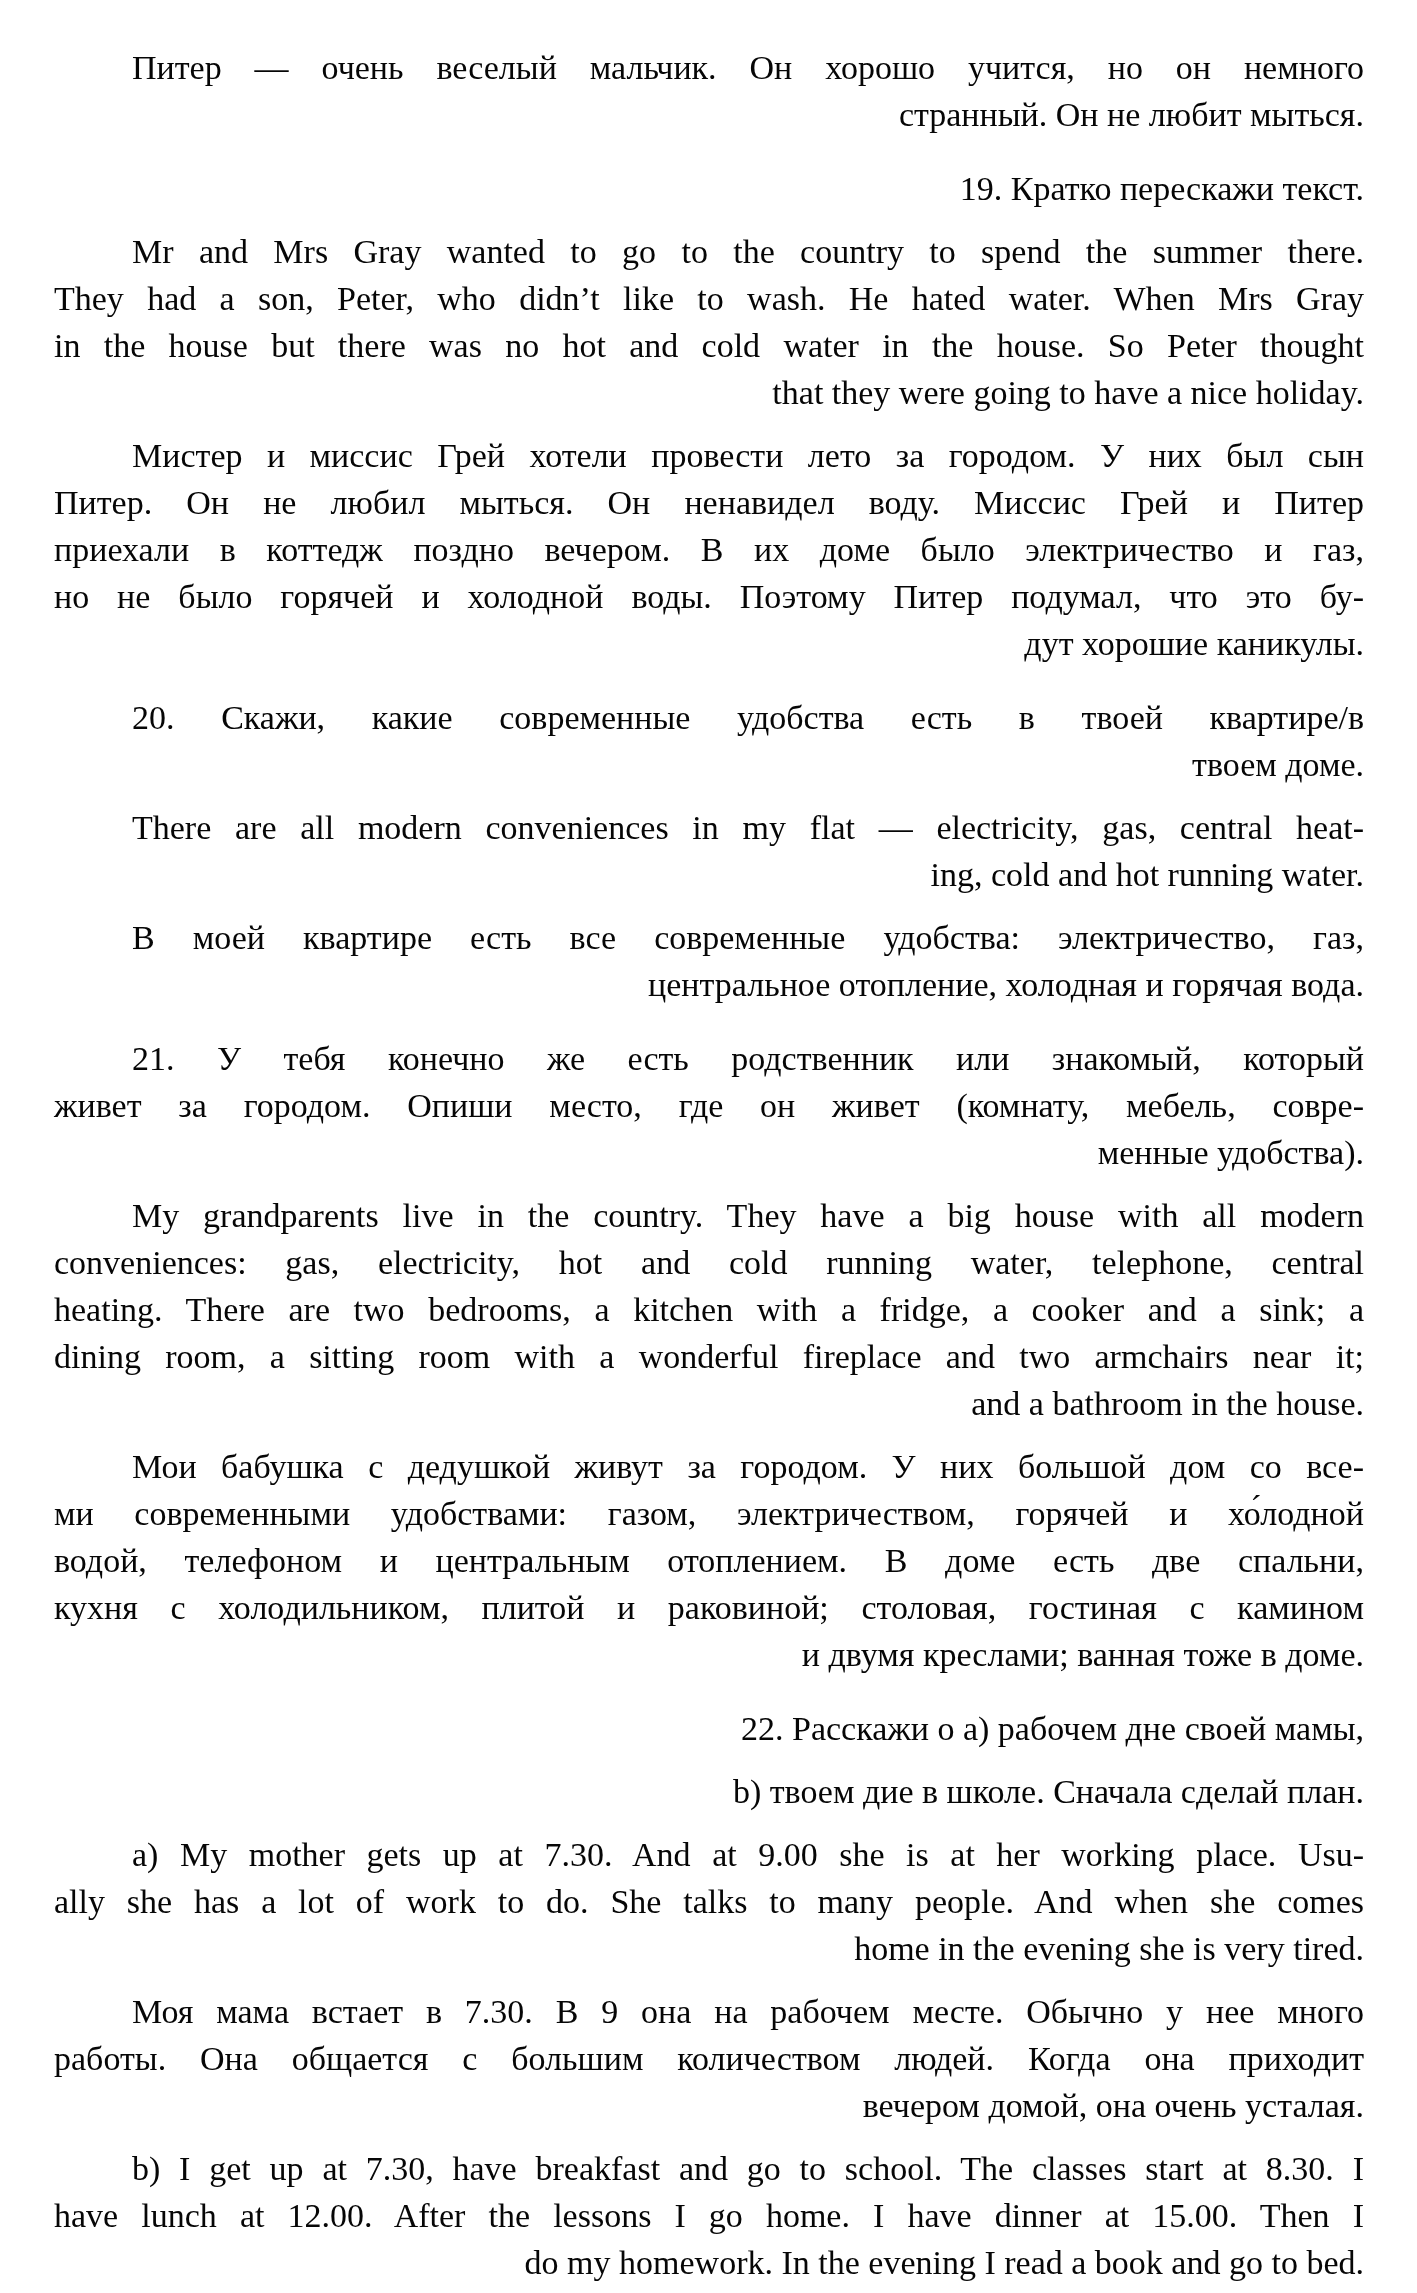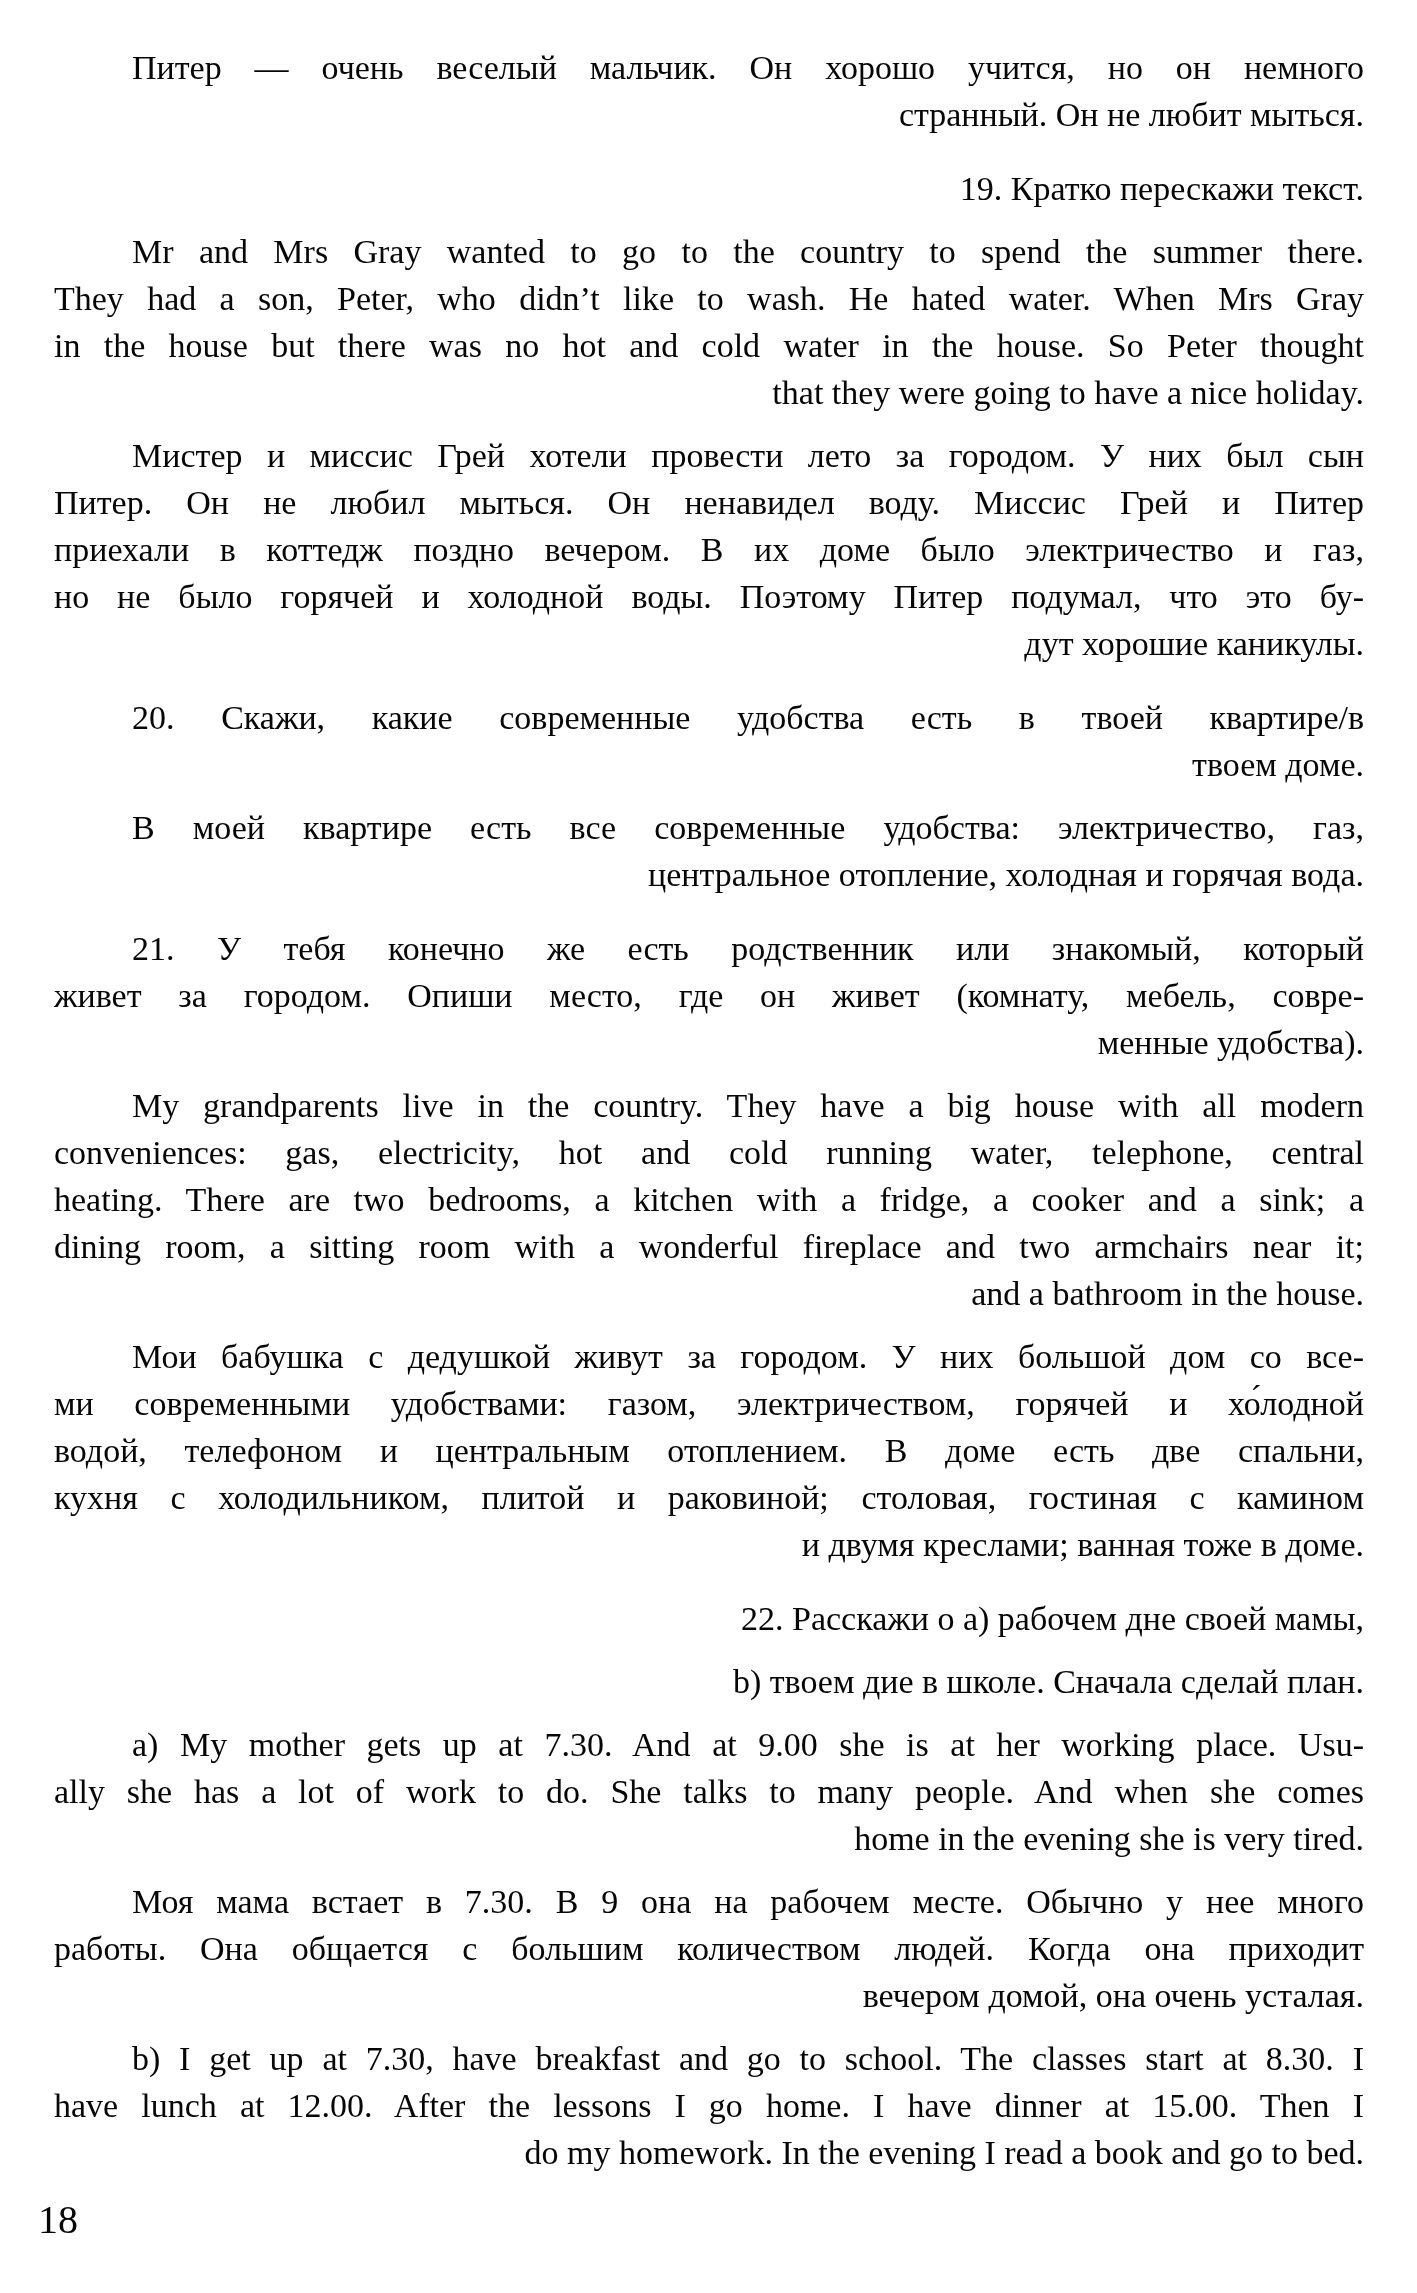--- a/index.html
+++ b/index.html
@@ -64,20 +64,24 @@
       <div class="line j">Питер. Он не любил мыться. Он ненавидел воду. Миссис Грей и Питер</div>
       <div class="line j">приехали в коттедж поздно вечером. В их доме было электричество и газ,</div>
       <div class="line j">но не было горячей и холодной воды. Поэтому Питер подумал, что это бу-</div>
       <div class="line">дут хорошие каникулы.</div>
     </div>
     <div class="block heading gap">
       <div class="line j indent">20. Скажи, какие современные удобства есть в твоей квартире/в</div>
       <div class="line">твоем доме.</div>
     </div>
     <div class="block">
+      <div class="line j indent">There are all modern conveniences in my flat — electricity, gas, central heat-</div>
+      <div class="line">ing, cold and hot running water.</div>
+    </div>
+    <div class="block">
       <div class="line j indent">В моей квартире есть все современные удобства: электричество, газ,</div>
       <div class="line">центральное отопление, холодная и горячая вода.</div>
     </div>
     <div class="block heading gap">
       <div class="line j indent">21. У тебя конечно же есть родственник или знакомый, который</div>
       <div class="line j">живет за городом. Опиши место, где он живет (комнату, мебель, совре-</div>
       <div class="line">менные удобства).</div>
     </div>
     <div class="block">
       <div class="line j indent">My grandparents live in the country. They have a big house with all modern</div>

